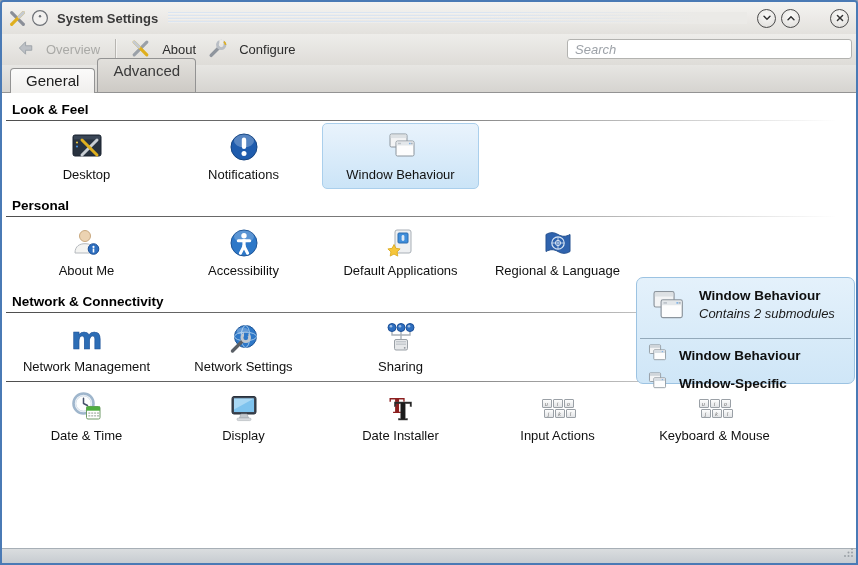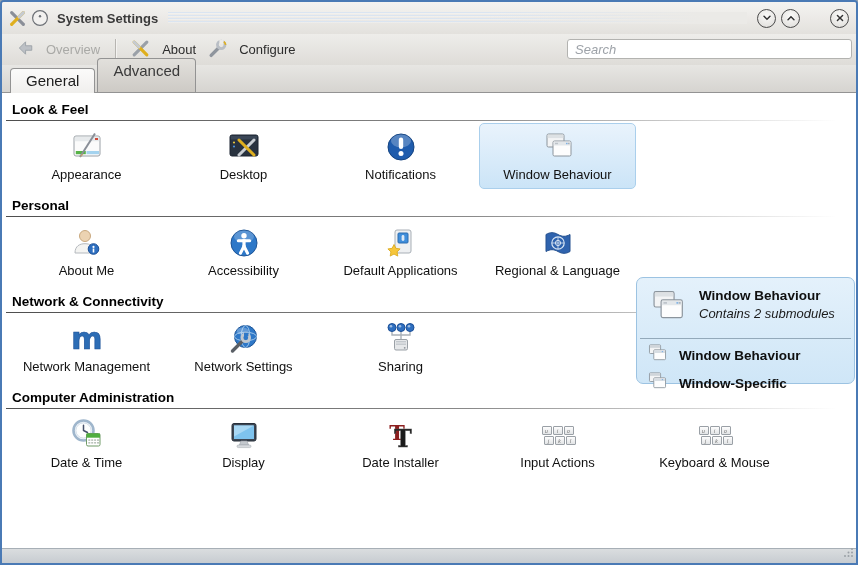--- a/index.html
+++ b/index.html
@@ -139,34 +139,20 @@
   <div class="tabstrip">
     <span class="tab active">General</span>
     <span class="tab inactive">Advanced</span>
   </div>
 
   <div class="content">
 
     <div class="sec-title">Look &amp; Feel</div>
     <div class="sec-line"></div>
     <div class="grid-row">
-      <div class="cell">
-        <div class="ic">
-          <svg viewBox="0 0 34 34" width="34" height="34">
-              <rect x="4" y="6" width="26" height="20" rx="2" fill="#fbfbfb" stroke="#9aa0a6"></rect>
-              <rect x="4.8" y="6.8" width="24.4" height="4.4" fill="#e7eaec"></rect>
-              <rect x="25" y="8" width="3" height="2" fill="#cf4a3a"></rect>
-              <rect x="5.8" y="21" width="10" height="3.2" fill="#57b348"></rect>
-              <rect x="16.5" y="21" width="12.6" height="3.2" fill="#a4d3ef"></rect>
-              <path d="M10 27L25 3.5" stroke="#8a8f98" stroke-width="2"></path>
-              <path d="M10 27l1.8-3.2 1.6 1z" fill="#caa36b"></path>
-            </svg>
-        </div>
-        <div class="cell-label">Appearance</div>
-      </div>
       <div class="cell">
         <div class="ic">
           <svg viewBox="0 0 34 34" width="34" height="34">
               <rect x="3" y="5" width="28" height="21" rx="2" fill="#28323f" stroke="#1a2330"></rect>
               <rect x="3.8" y="5.8" width="26.4" height="3.6" fill="#3a4656"></rect>
               <circle cx="7" cy="12.5" r="1.1" fill="#e3c23f"></circle>
               <circle cx="7" cy="16.5" r="1.1" fill="#4a90d9"></circle>
               <path d="M12 25L27 10" stroke="#c9ced4" stroke-width="3" stroke-linecap="round"></path>
               <path d="M27 25L12 10" stroke="#dfaf1e" stroke-width="3" stroke-linecap="round"></path>
             </svg>
@@ -291,21 +277,20 @@
               <rect x="10.5" y="17.5" width="13" height="10.5" rx="1.5" fill="#e6e8ea" stroke="#9aa0a6"></rect>
               <rect x="12" y="19" width="10" height="1.4" fill="#c3c8cd"></rect>
               <rect x="12" y="21.5" width="10" height="1.4" fill="#c3c8cd"></rect>
               <circle cx="20.7" cy="25.8" r="0.9" fill="#8f959b"></circle>
             </svg>
         </div>
         <div class="cell-label">Sharing</div>
       </div>
     </div>
 
-    <div class="sec-title">Computer Administration</div>
     <div class="sec-line"></div>
     <div class="grid-row">
       <div class="cell">
         <div class="ic">
           <svg viewBox="0 0 34 34" width="34" height="34">
               <circle cx="13.5" cy="12.5" r="10" fill="#f3f7fb" stroke="#9fb6cc" stroke-width="2.6"></circle>
               <circle cx="13.5" cy="12.5" r="7.6" fill="#fdfefe" stroke="#c9d6e2" stroke-width="0.8"></circle>
               <path d="M13.5 12.5V7.3M13.5 12.5l4 2" stroke="#45506a" stroke-width="1.5" stroke-linecap="round"></path>
               <rect x="16.5" y="15.5" width="13.5" height="12.5" rx="1.5" fill="#fff" stroke="#6f9a66"></rect>
               <rect x="16.5" y="15.5" width="13.5" height="4.2" fill="#4fae3f"></rect>

